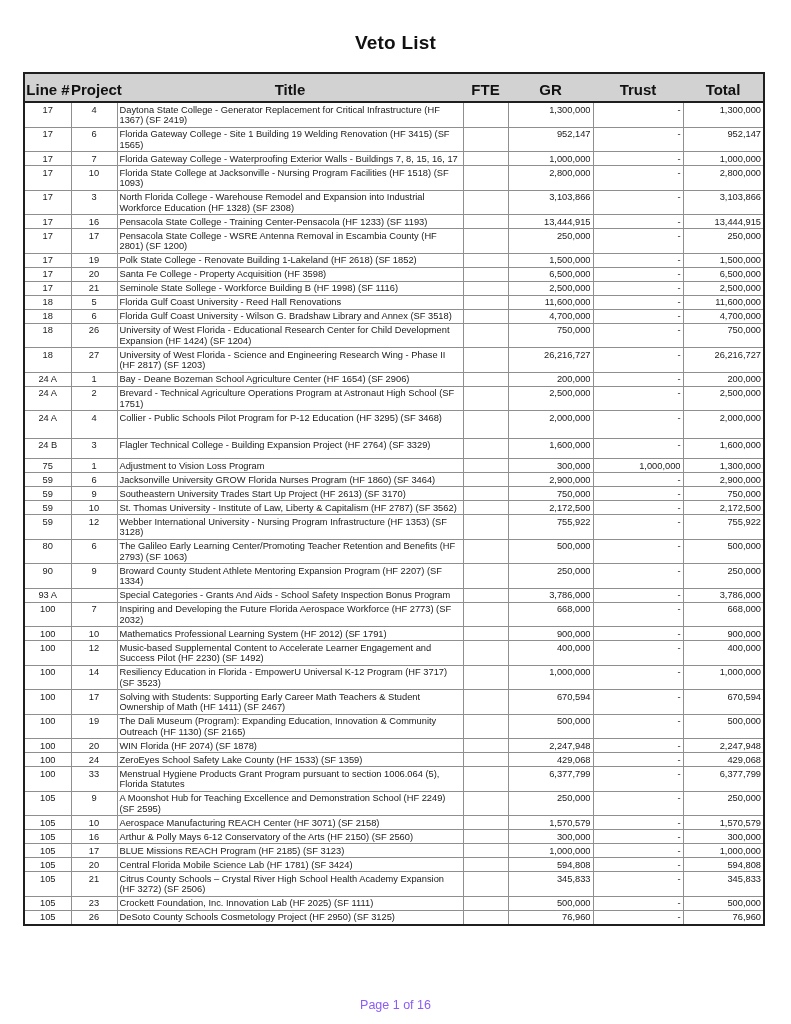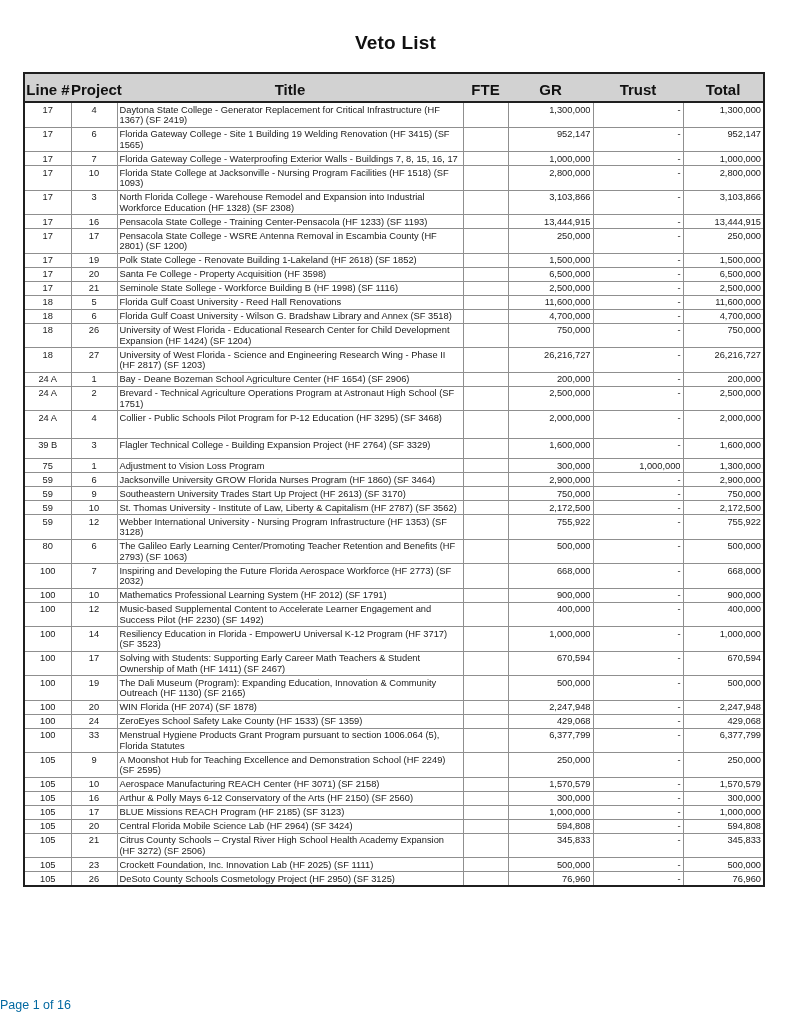--- a/index.html
+++ b/index.html
@@ -56,23 +56,23 @@
   td.col-fte { text-align: center; }
   td.col-gr, td.col-total { text-align: right; padding-right: 4px; }
   td.col-trust { text-align: right; padding-right: 13px; }
   tr.tall td { height: 24px; }
   tr.semi td { height: 17px; }
   .page-footer {
     position: absolute;
     left: 0;
     top: 998px;
     width: 100%;
-    text-align: left;
+    text-align: center;
     font-size: 12.5px;
-    color: #0369a1;
+    color: #8b5cf6;
   }
 </style>
 </head>
 <body>
 
 <div class="page">
 
   <h1 class="doc-title">Veto List</h1>
 
   <table class="veto">
@@ -244,21 +244,21 @@
         <tr class="tall">
           <td class="col-line">24 A</td>
           <td class="col-project">4</td>
           <td class="col-title">Collier - Public Schools Pilot Program for P-12 Education (HF 3295) (SF 3468)</td>
           <td class="col-fte"></td>
           <td class="col-gr">2,000,000</td>
           <td class="col-trust">-</td>
           <td class="col-total">2,000,000</td>
         </tr>
         <tr class="semi">
-          <td class="col-line">39 B</td>
+          <td class="col-line">24 B</td>
           <td class="col-project">3</td>
           <td class="col-title">Flagler Technical College - Building Expansion Project (HF 2764) (SF 3329)</td>
           <td class="col-fte"></td>
           <td class="col-gr">1,600,000</td>
           <td class="col-trust">-</td>
           <td class="col-total">1,600,000</td>
         </tr>
         <tr>
           <td class="col-line">75</td>
           <td class="col-project">1</td>
@@ -307,20 +307,38 @@
         <tr>
           <td class="col-line">80</td>
           <td class="col-project">6</td>
           <td class="col-title">The Galileo Early Learning Center/Promoting Teacher Retention and Benefits (HF 2793) (SF 1063)</td>
           <td class="col-fte"></td>
           <td class="col-gr">500,000</td>
           <td class="col-trust">-</td>
           <td class="col-total">500,000</td>
         </tr>
         <tr>
+          <td class="col-line">90</td>
+          <td class="col-project">9</td>
+          <td class="col-title">Broward County Student Athlete Mentoring Expansion Program (HF 2207) (SF 1334)</td>
+          <td class="col-fte"></td>
+          <td class="col-gr">250,000</td>
+          <td class="col-trust">-</td>
+          <td class="col-total">250,000</td>
+        </tr>
+        <tr>
+          <td class="col-line">93 A</td>
+          <td class="col-project"></td>
+          <td class="col-title">Special Categories - Grants And Aids - School Safety Inspection Bonus Program</td>
+          <td class="col-fte"></td>
+          <td class="col-gr">3,786,000</td>
+          <td class="col-trust">-</td>
+          <td class="col-total">3,786,000</td>
+        </tr>
+        <tr>
           <td class="col-line">100</td>
           <td class="col-project">7</td>
           <td class="col-title">Inspiring and Developing the Future Florida Aerospace Workforce (HF 2773) (SF 2032)</td>
           <td class="col-fte"></td>
           <td class="col-gr">668,000</td>
           <td class="col-trust">-</td>
           <td class="col-total">668,000</td>
         </tr>
         <tr>
           <td class="col-line">100</td>
@@ -426,21 +444,21 @@
           <td class="col-project">17</td>
           <td class="col-title">BLUE Missions REACH Program (HF 2185) (SF 3123)</td>
           <td class="col-fte"></td>
           <td class="col-gr">1,000,000</td>
           <td class="col-trust">-</td>
           <td class="col-total">1,000,000</td>
         </tr>
         <tr>
           <td class="col-line">105</td>
           <td class="col-project">20</td>
-          <td class="col-title">Central Florida Mobile Science Lab (HF 2964) (SF 3424)</td>
+          <td class="col-title">Central Florida Mobile Science Lab (HF 1781) (SF 3424)</td>
           <td class="col-fte"></td>
           <td class="col-gr">594,808</td>
           <td class="col-trust">-</td>
           <td class="col-total">594,808</td>
         </tr>
         <tr>
           <td class="col-line">105</td>
           <td class="col-project">21</td>
           <td class="col-title">Citrus County Schools – Crystal River High School Health Academy Expansion (HF 3272) (SF 2506)</td>
           <td class="col-fte"></td>

